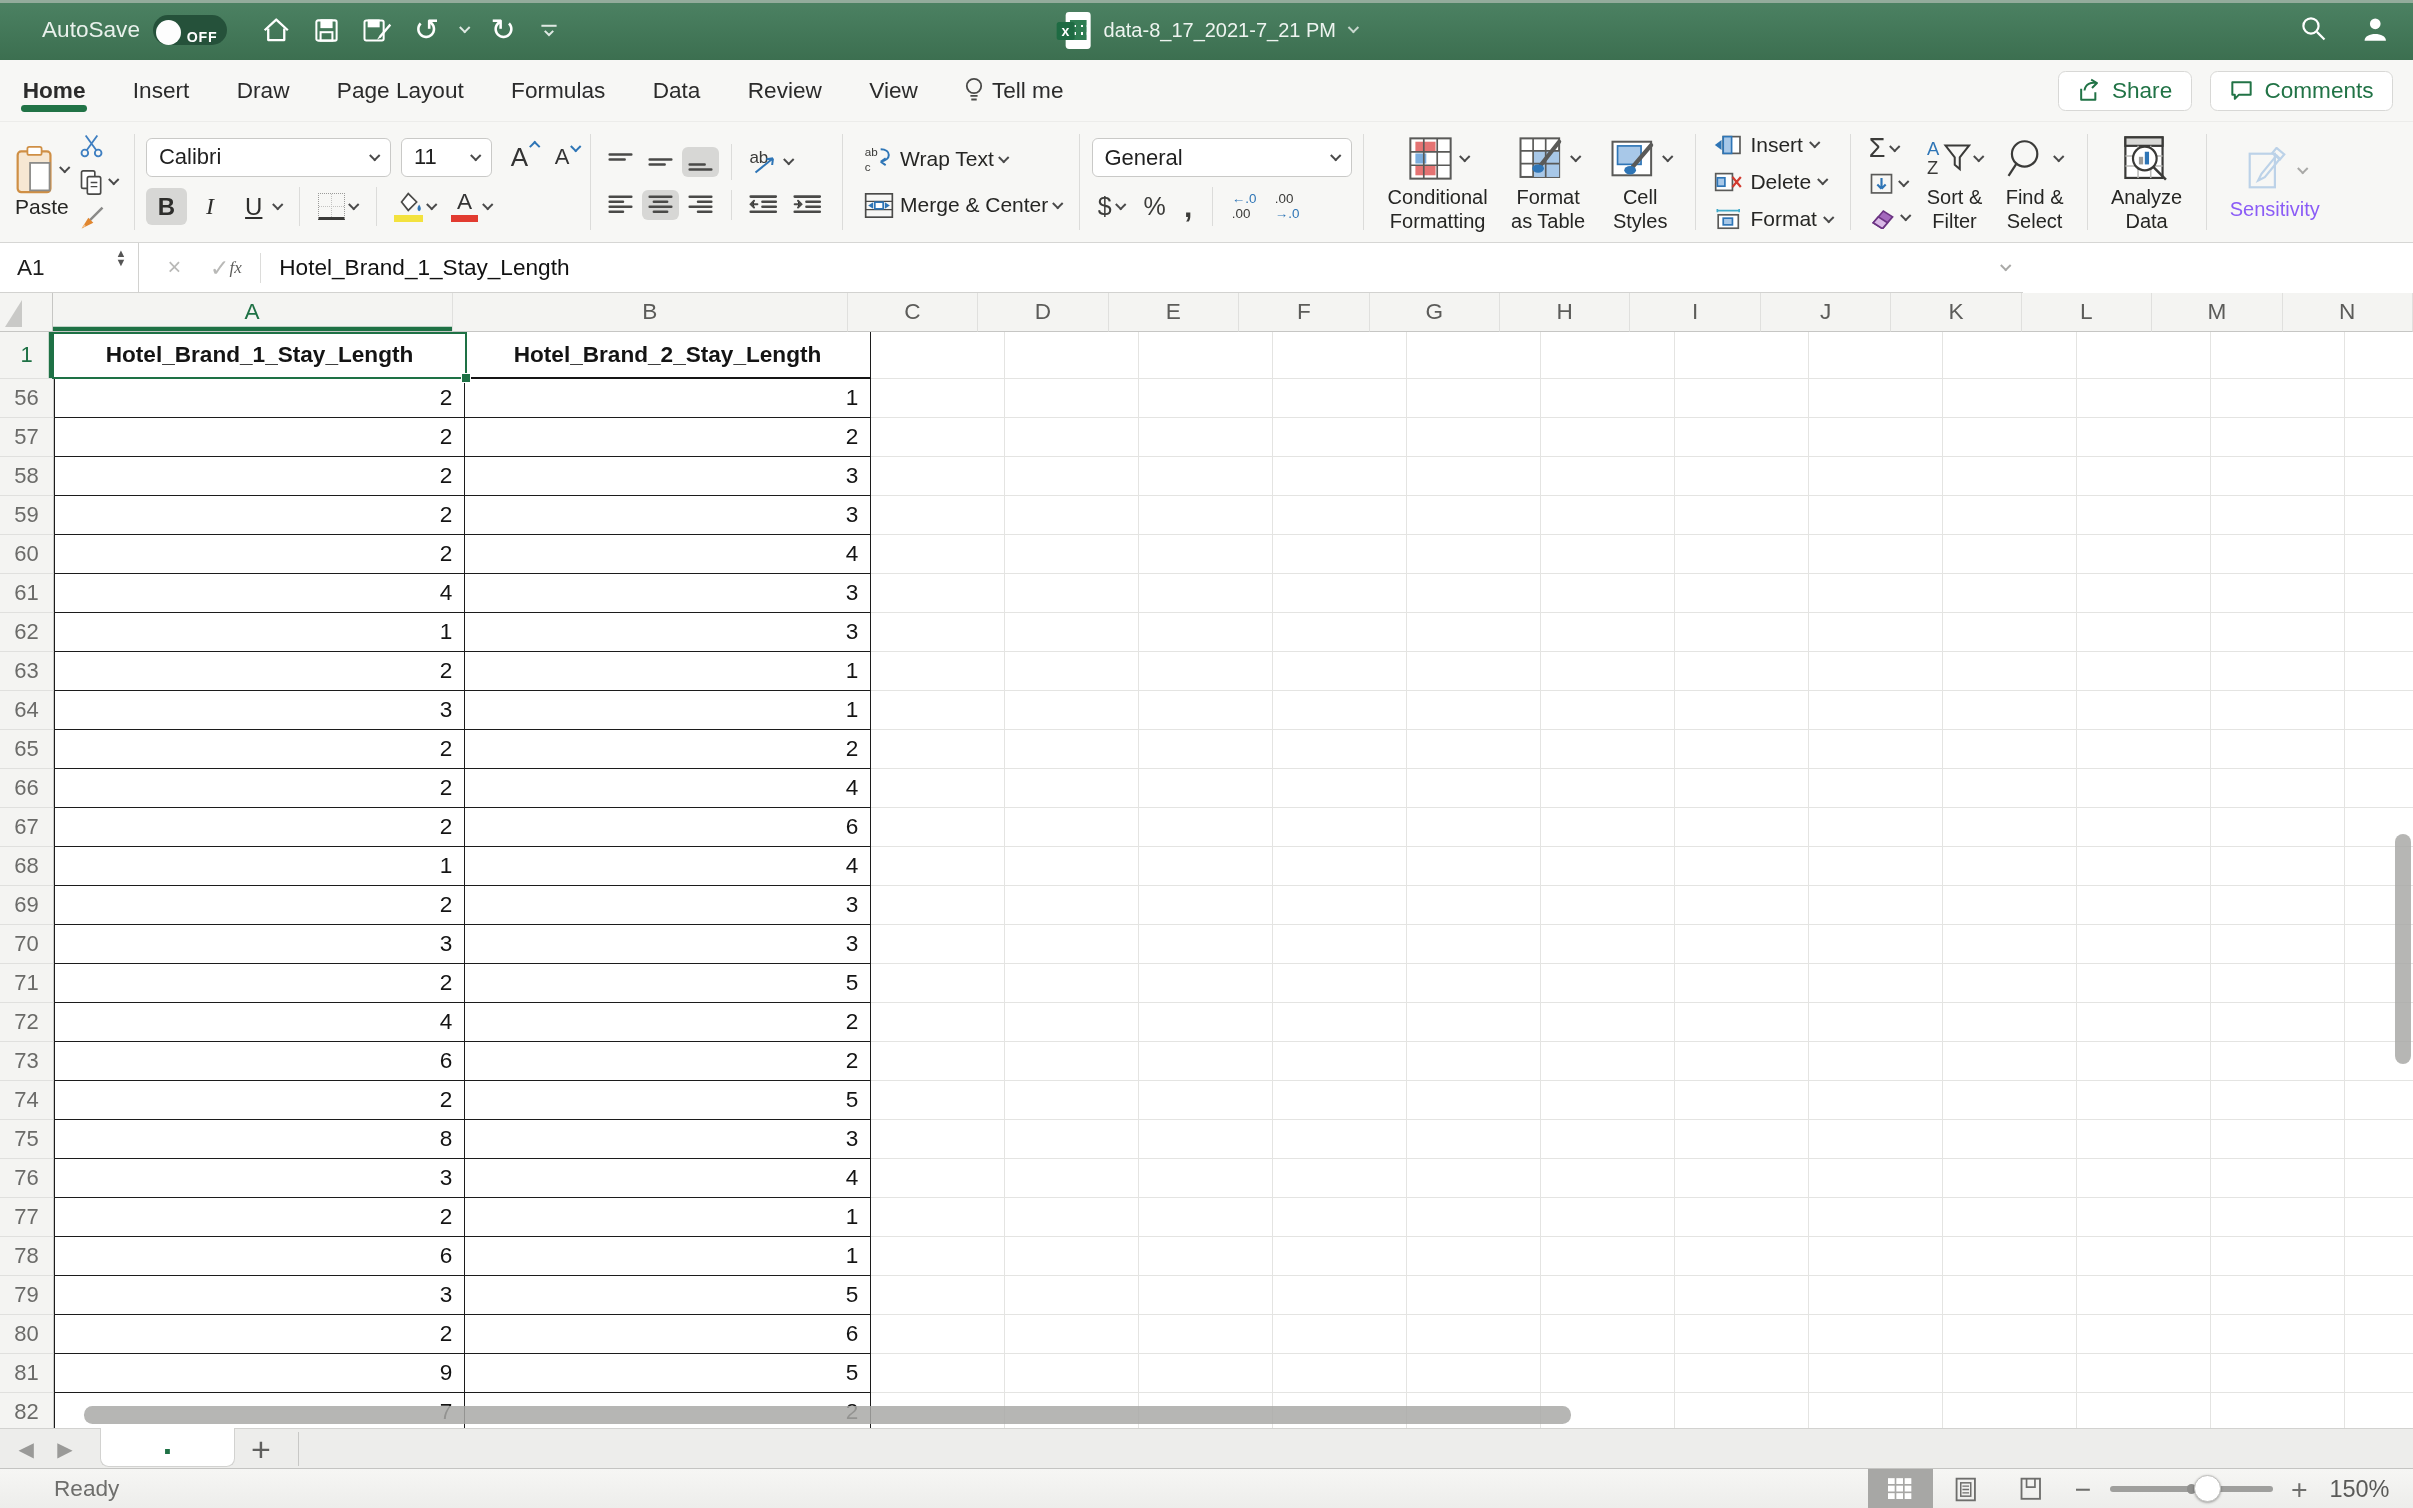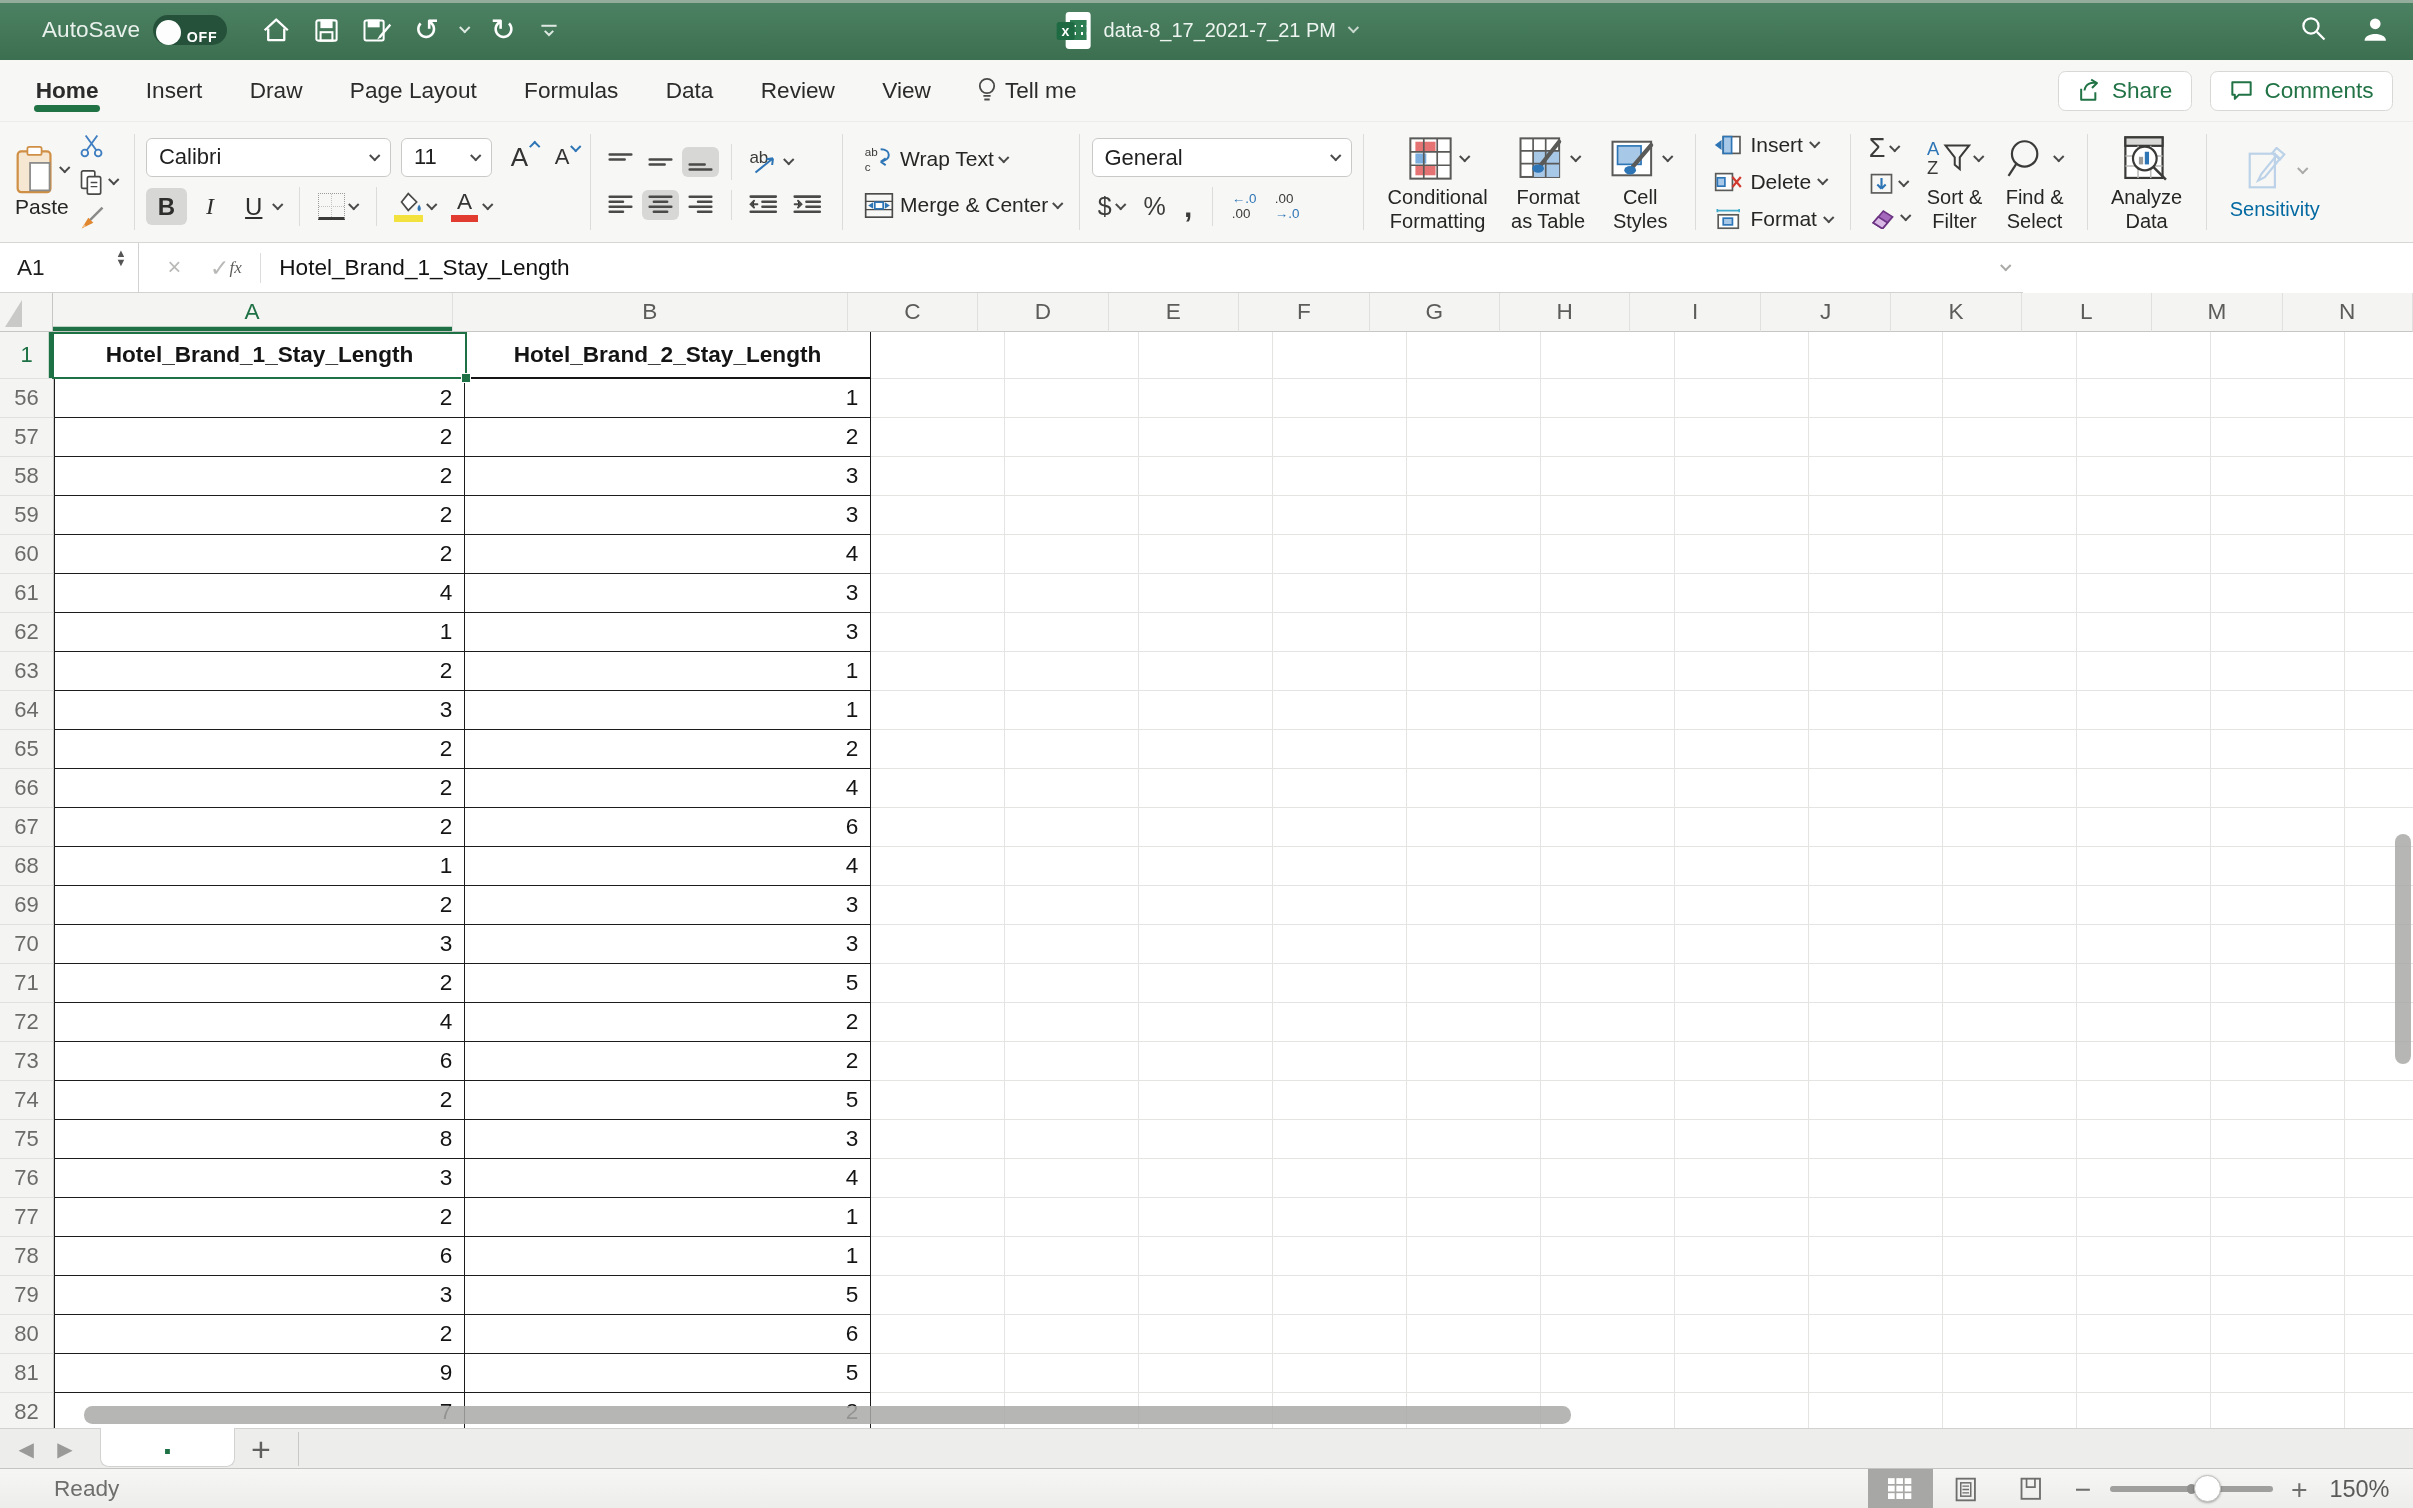--- a/index.html
+++ b/index.html
@@ -36,21 +36,21 @@
      -webkit-mask:repeating-linear-gradient(#000 0 5px,transparent 5px 7.5px),repeating-linear-gradient(90deg,#000 0 4.2px,transparent 4.2px 6.7px); }
   .xlicon .xbox { position:absolute; left:0; top:10px; width:18.4px; height:18.4px; background:#1e6b43; border-radius:2.5px;
      color:#fff; font-size:14.2px; font-weight:bold; display:flex; align-items:center; justify-content:center; }
   #doc-title { color:#eef4f0; font-size:20px; }
   .title-chv { border-color:#c9d8cf; }
   #tb-right { position:absolute; right:23.5px; top:0; height:60px; display:flex; align-items:center; gap:34px; }
 
   
   #tabrow { position:absolute; left:0; top:60px; width:2413px; height:62px; background:#f7f7f5;
     display:flex; align-items:center; border-bottom:0.8px solid #ececea; }
-  .rtabs { display:flex; align-items:center; gap:44px; padding-left:34px; }
+  .rtabs { display:flex; align-items:center; gap:44px; padding-left:21px; }
   .rtab { position:relative; font-size:22.6px; color:#2b2b2b; padding:11.7px 1.7px; cursor:default; }
   .rtab.active { font-weight:bold; }
   .rtab.active::after { content:""; position:absolute; left:0; right:0; bottom:3.4px; height:6.7px;
     border-radius:3.4px; background:#217346; }
   .tellme { display:flex; align-items:center; gap:8.4px; margin-left:44px; font-size:22.6px; color:#2b2b2b; }
   #tabrow-right { position:absolute; right:20px; display:flex; gap:18.4px; }
   .pillbtn { display:flex; align-items:center; gap:10px; height:40px; padding:0 18.4px;
     border:1.7px solid #d8d8d6; border-radius:7.5px; background:#fff; color:#217346; font-size:22.6px; }
 
   
@@ -87,21 +87,21 @@
   .borders-ic::after  { content:""; position:absolute; top:50%; left:0; right:0; border-top:1.7px dotted #c2c2c0; }
   .colorbar { display:flex; flex-direction:column; align-items:center; gap:1.7px; }
   .ybar { width:28.5px; height:6.7px; background:#f3e23e; }
   .rbar { width:27px; height:6.7px; background:#e23b30; }
 
   
   .alic { display:block; }
   .decbtn { font-size:13.4px; line-height:14.2px; color:#3a3a38; text-align:left; white-space:pre; }
   .decbtn .b { color:#2e75b6; }
 
-  .disabled .bb-lbl { color:#0369a1; }
+  .disabled .bb-lbl { color:#8b5cf6; }
 
   
   #formulabar { position:absolute; left:0; top:243px; width:2023px; height:50px; background:#fff;
     border-bottom:1.7px solid #d2d2d0; display:flex; align-items:center; }
   #namebox { width:139px; height:100%; border-right:1.7px solid #d2d2d0; display:flex; align-items:center; position:relative; }
   #namebox .ref { font-size:22.6px; color:#1c1c1c; margin-left:17px; }
   .steppers { position:absolute; right:11.7px; top:5.9px; display:flex; flex-direction:column; line-height:9.2px; }
   .steppers span { font-size:11px; color:#555; }
   .fb-ic { font-size:23.5px; color:#b9b9b7; margin-left:28.5px; }
   .fb-fx { font-family:"Liberation Serif",serif; font-style:italic; font-size:17px; color:#5e5e5c; }

